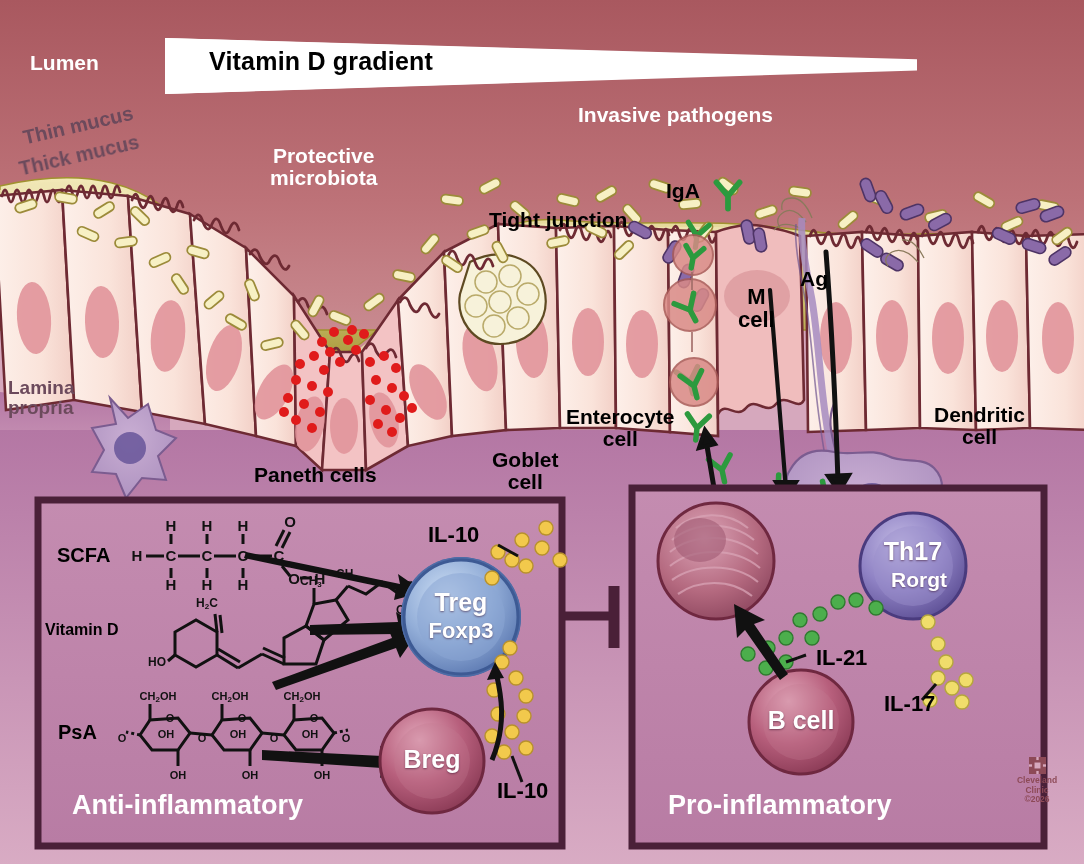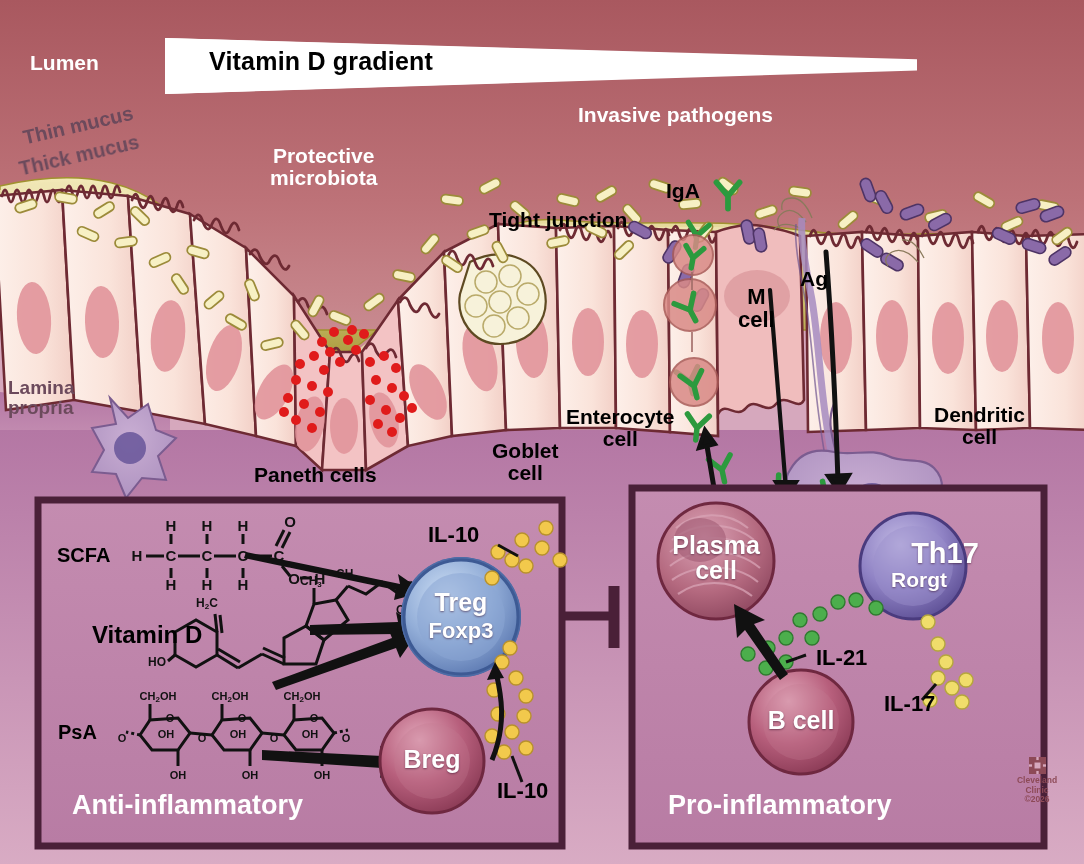--- a/index.html
+++ b/index.html
@@ -781,46 +781,44 @@
 
   <div class="lbl lbl-black" style="left:738px;top:285px;font-size:22px;text-align:center;">M
 cell</div>
 
   <div class="lbl lbl-black" style="left:934px;top:404px;font-size:21px;text-align:center;">Dendritic
 cell</div>
 
   <div class="lbl lbl-black" style="left:566px;top:406px;font-size:21px;text-align:center;">Enterocyte
 cell</div>
 
-  <div class="lbl lbl-black" style="left:492px;top:440px;font-size:21px;text-align:center;">Goblet
+  <div class="lbl lbl-black" style="left:492px;top:449px;font-size:21px;text-align:center;">Goblet
 cell</div>
 
   <div class="lbl lbl-black" style="left:254px;top:464px;font-size:21px;">Paneth cells</div>
 
   <div class="lbl lbl-mauve" style="left:8px;top:378px;font-size:19px;">Lamina
 propria</div>
 
   <div class="lbl lbl-black" style="left:57px;top:545px;font-size:20px;">SCFA</div>
-  <div class="lbl lbl-black" style="left:45px;top:622px;font-size:24px;margin-left:47px;">Vitamin D</div>
+  <div class="lbl lbl-black" style="left:45px;top:622px;font-size:16px;">Vitamin D</div>
   <div class="lbl lbl-black" style="left:58px;top:722px;font-size:20px;">PsA</div>
 
   <div class="celltxt" style="left:411px;top:590px;width:100px;font-size:25px;">Treg</div>
   <div class="celltxt" style="left:411px;top:620px;width:100px;font-size:22px;">Foxp3</div>
 
   <div class="celltxt" style="left:382px;top:747px;width:100px;font-size:25px;">Breg</div>
 
   <div class="lbl lbl-black" style="left:428px;top:523px;font-size:22px;">IL-10</div>
   <div class="lbl lbl-black" style="left:497px;top:779px;font-size:22px;">IL-10</div>
 
   <div class="boxlabel" style="left:56px;top:790px;">Anti-inflammatory</div>
 
-  <div class="celltxt" style="left:656px;top:533px;width:120px;font-size:25px;">Plasma
-cell</div>
-
-  <div class="celltxt" style="left:863px;top:539px;width:100px;font-size:29px;padding-left:32px;">Th17</div>
+
+  <div class="celltxt" style="left:863px;top:539px;width:100px;font-size:25px;">Th17</div>
   <div class="celltxt" style="left:863px;top:569px;width:112px;font-size:21px;">Rorgt</div>
 
   <div class="celltxt" style="left:751px;top:708px;width:100px;font-size:25px;">B cell</div>
 
   <div class="lbl lbl-black" style="left:816px;top:646px;font-size:22px;">IL-21</div>
   <div class="lbl lbl-black" style="left:884px;top:692px;font-size:22px;">IL-17</div>
 
   <div class="boxlabel" style="left:652px;top:790px;">Pro-inflammatory</div>
 
   <div class="cc-logo" style="left:1006px;top:757px;width:62px;">

